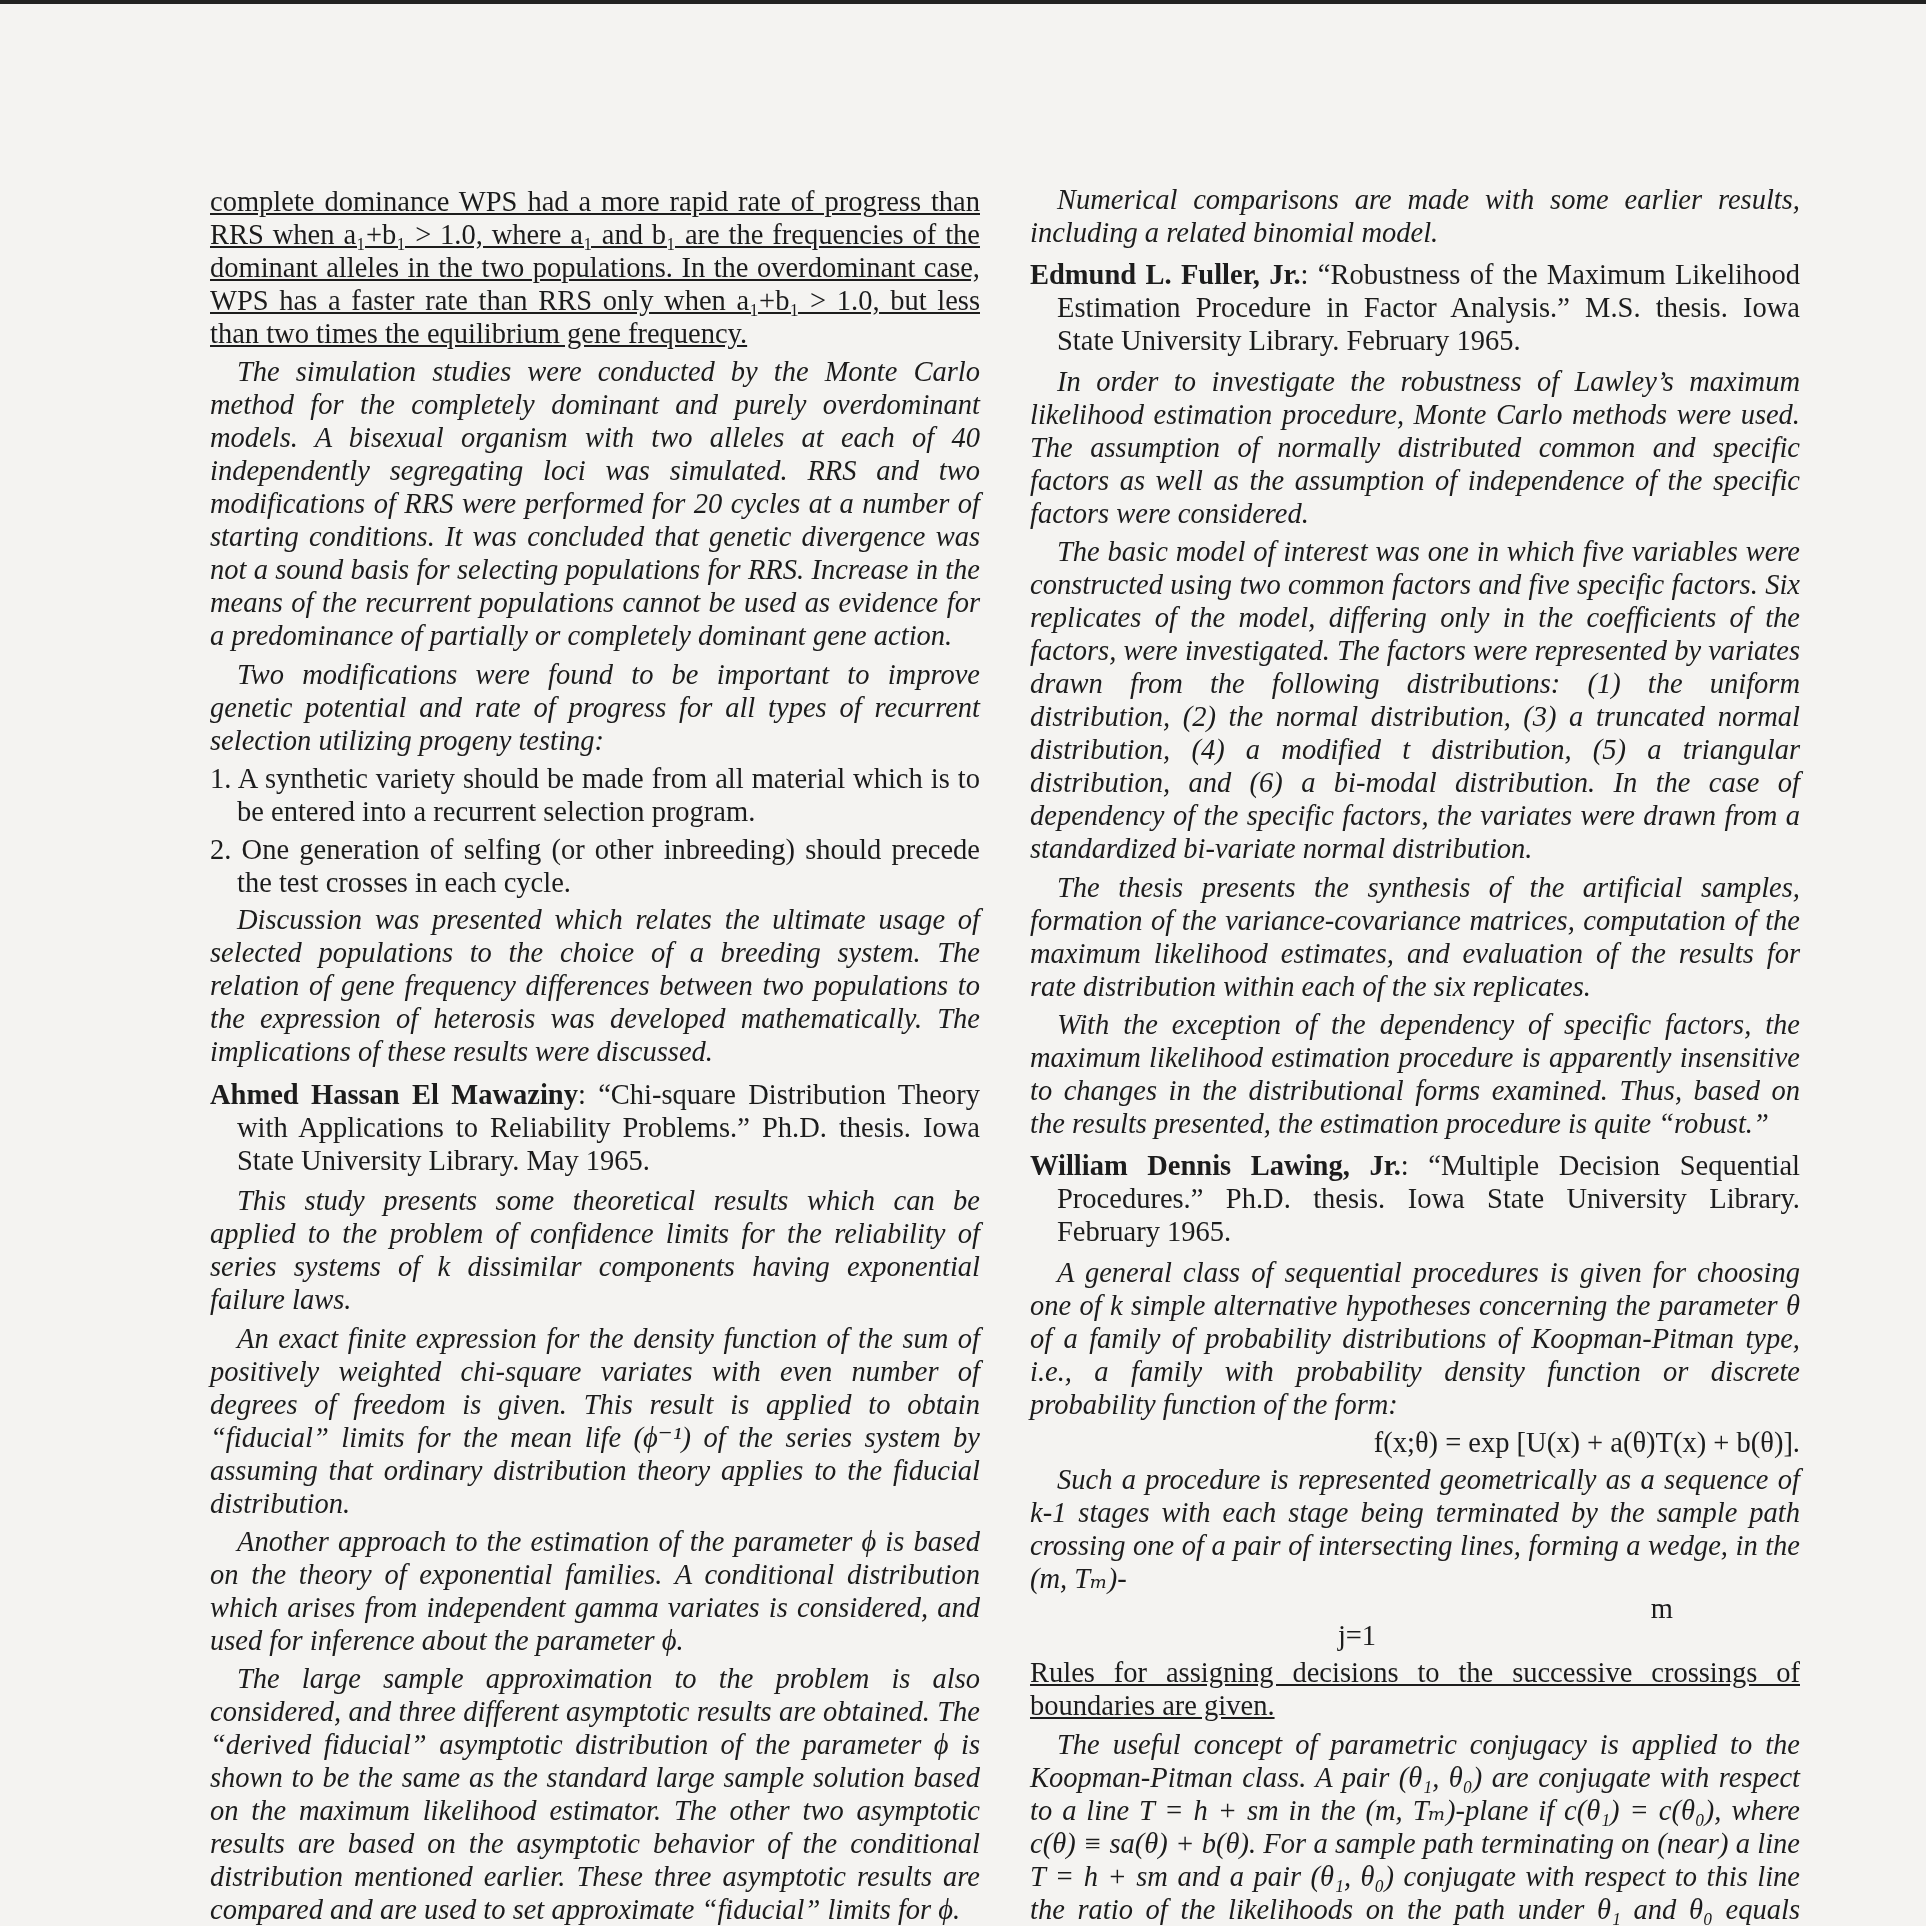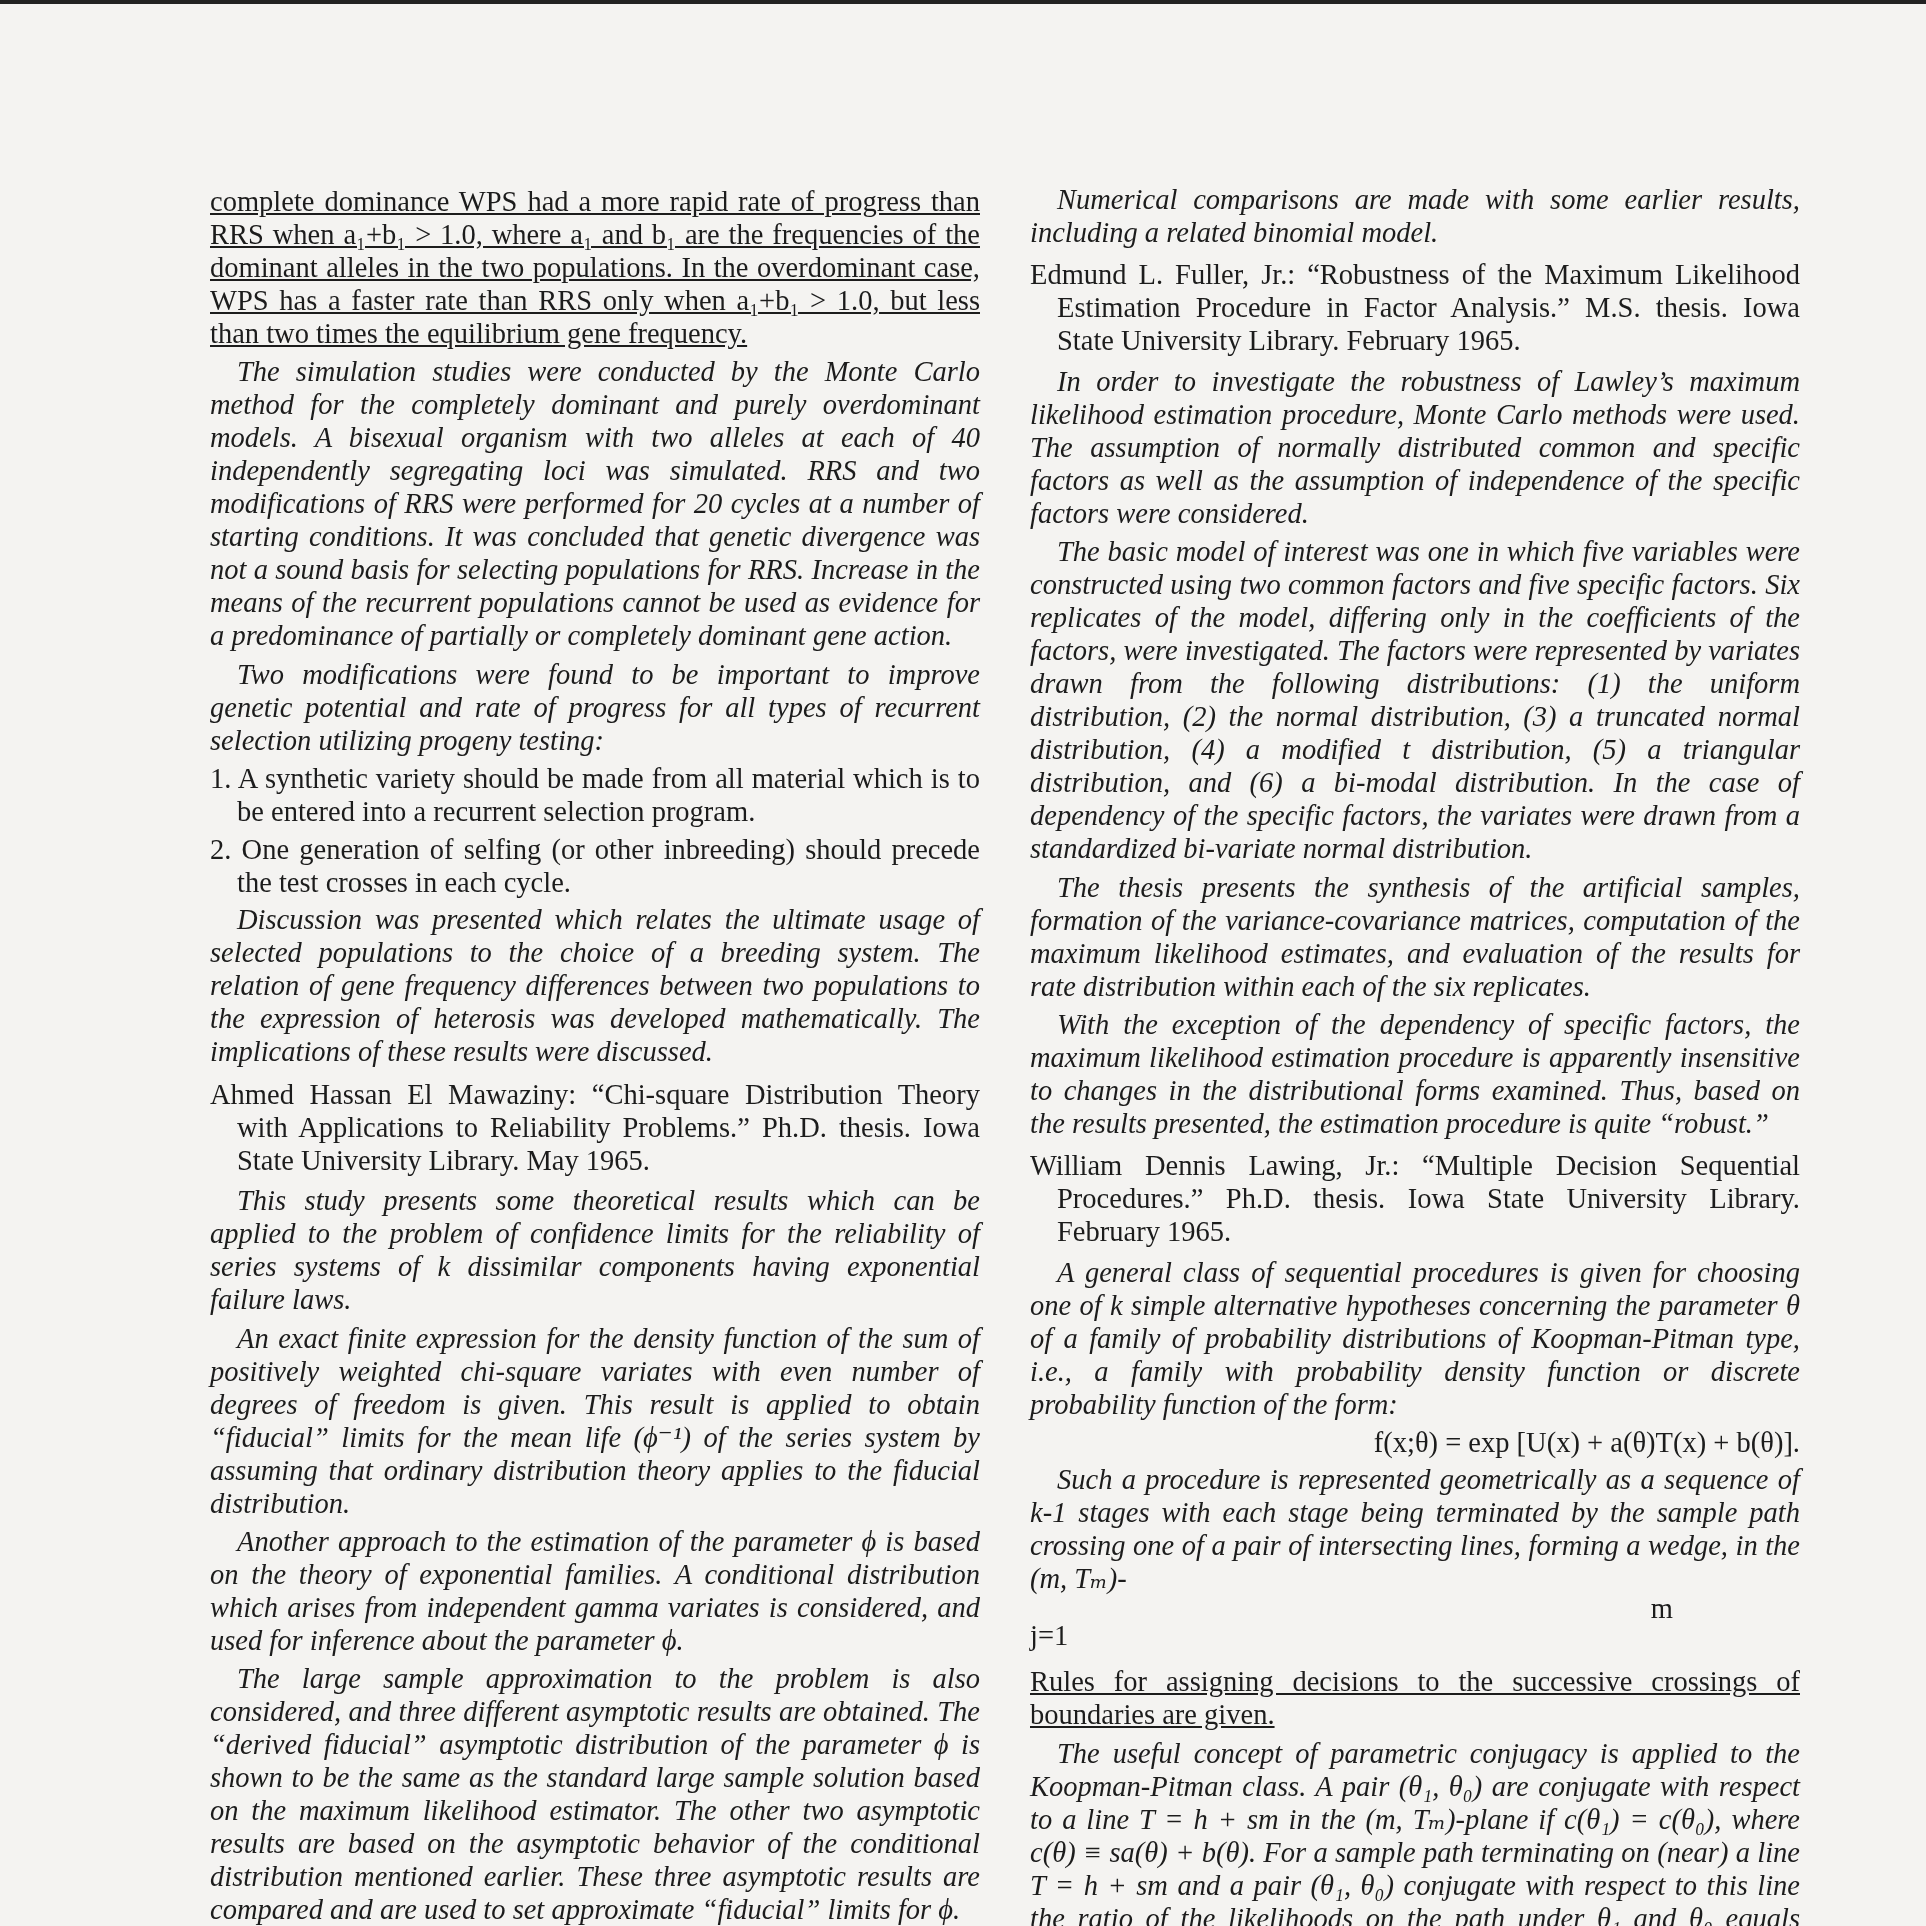--- a/index.html
+++ b/index.html
@@ -16,26 +16,26 @@
     position: absolute; top: 185px; width: 770px;
     font-size: 28.5px; line-height: 33px;
     text-align: justify; hyphens: none;
   }
   .col-left { left: 210px; }
   .col-right { left: 1030px; top: 183px; }
   p { margin: 0 0 5.4px 0; }
   .indent { text-indent: 27px; font-style: italic; }
   .noindent { text-indent: 0; text-decoration: underline; }
   .entry { padding-left: 27px; text-indent: -27px; margin-top: 9.2px; margin-bottom: 7.7px; text-align: justify; }
-  .author { font-weight: normal; }
+  .author { font-weight: bold; }
   .list-item { padding-left: 27px; text-indent: -27px; margin: 0 0 4.6px 0; }
   .formula { text-align: right; margin: 0 0 3.9px 0; padding-left: 0px; }
   .sum-block { position: relative; }
   .sum-top { display: block; text-align: right; padding-right: 127px; line-height: 27px; }
-  .sum-bottom { display: block; text-align: left; padding-right: 116px; line-height: 27px; margin-bottom: 16px; }
+  .sum-bottom { display: block; text-align: center; padding-right: 116px; line-height: 27px; margin-bottom: 7px; }
 </style>
 </head>
 <body>
 
 <div class="topline"></div>
 
 <div class="column col-left">
   <p class="noindent">complete dominance WPS had a more rapid rate of progress than RRS when a₁+b₁ &gt; 1.0, where a₁ and b₁ are the frequencies of the dominant alleles in the two populations. In the overdominant case, WPS has a faster rate than RRS only when a₁+b₁ &gt; 1.0, but less than two times the equilibrium gene frequency.</p>
   <p class="indent">The simulation studies were conducted by the Monte Carlo method for the completely dominant and purely overdominant models. A bisexual organism with two alleles at each of 40 independently segregating loci was simulated. RRS and two modifications of RRS were performed for 20 cycles at a number of starting conditions. It was concluded that genetic divergence was not a sound basis for selecting populations for RRS. Increase in the means of the recurrent populations cannot be used as evidence for a predominance of partially or completely dominant gene action.</p>
   <p class="indent">Two modifications were found to be important to improve genetic potential and rate of progress for all types of recurrent selection utilizing progeny testing:</p>

